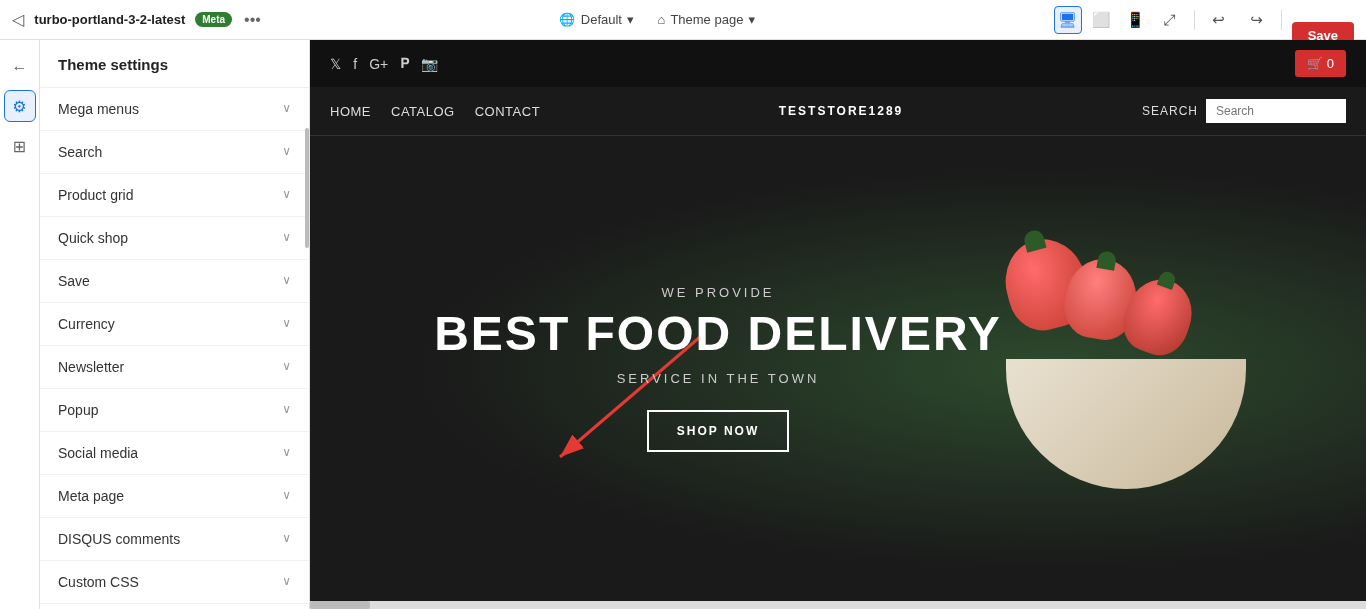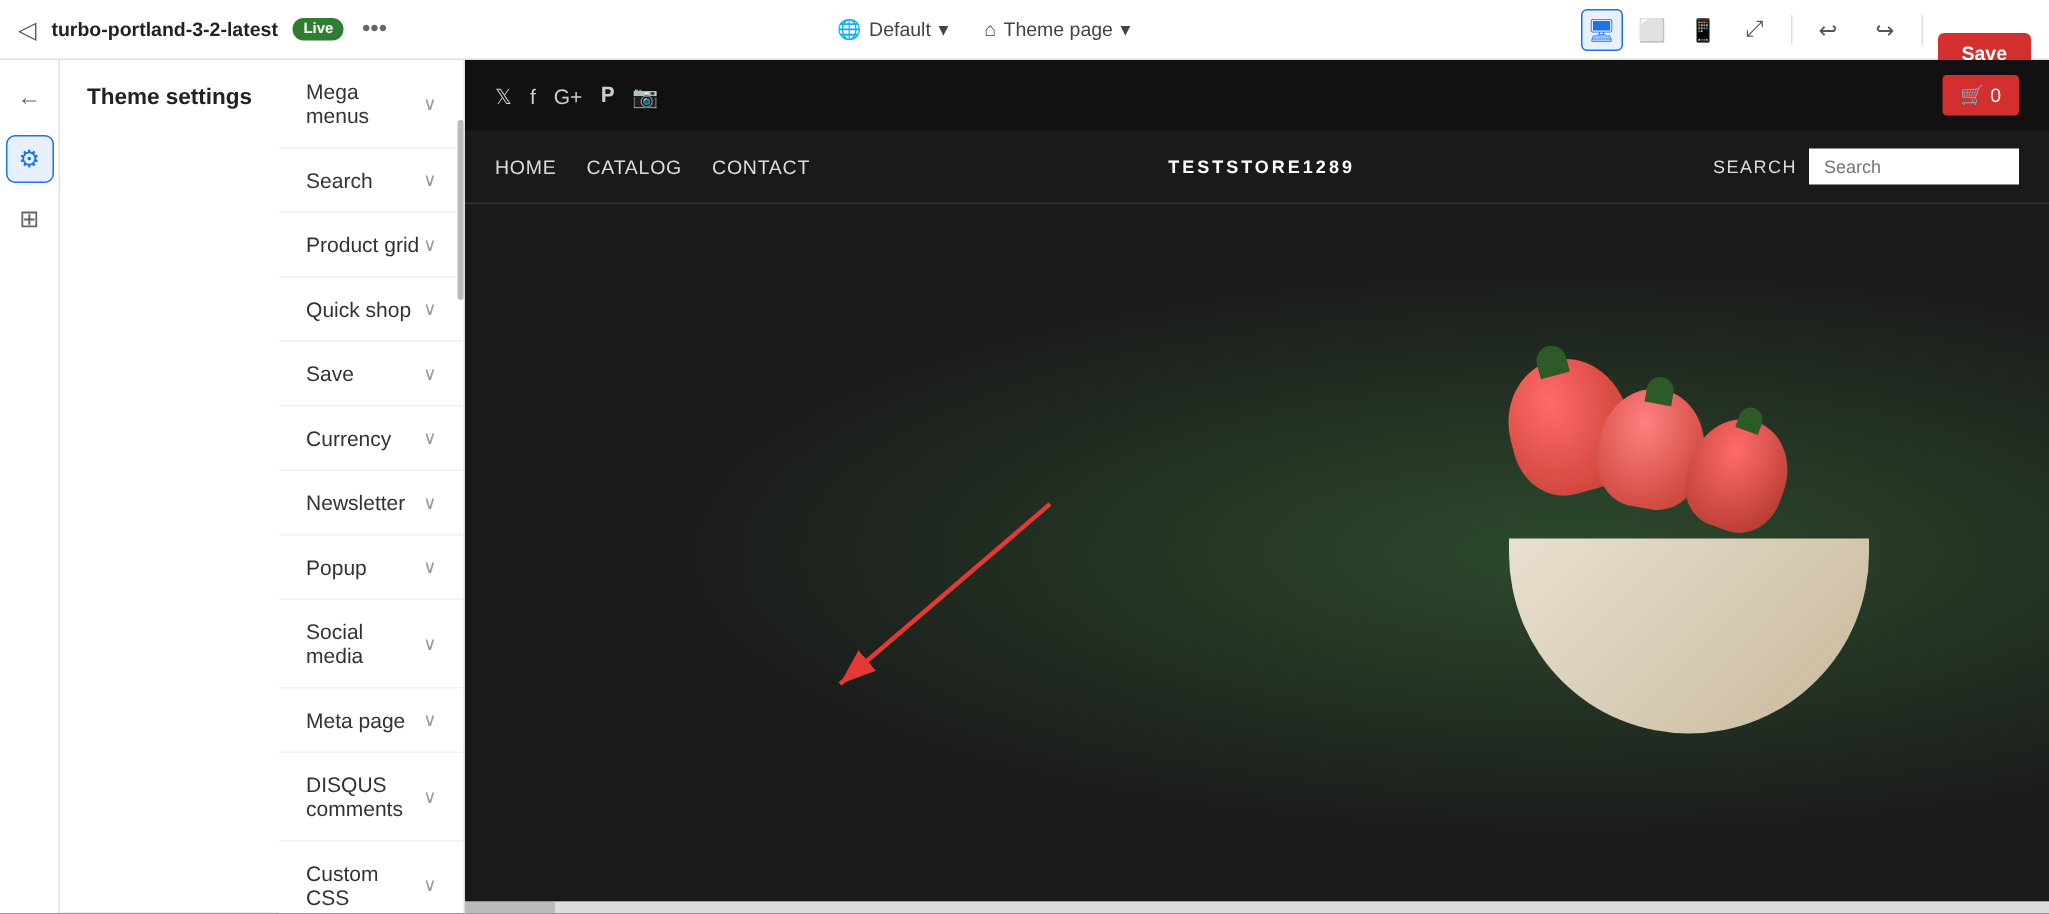--- a/index.html
+++ b/index.html
@@ -33,28 +33,28 @@
 
     
     .main-layout { display: flex; flex: 1; overflow: hidden; }
 
     
     .sidebar-outer { width: 40px; background: #fff; border-right: 1px solid #e0e0e0; display: flex; flex-direction: column; align-items: center; padding-top: 10px; gap: 8px; flex-shrink: 0; }
     .sidebar-outer-icon { width: 32px; height: 32px; display: flex; align-items: center; justify-content: center; border-radius: 6px; cursor: pointer; color: #666; font-size: 16px; }
     .sidebar-outer-icon.active { background: #e8f0fe; color: #1a73e8; border: 1.5px solid #1a73e8; }
 
     
-    .sidebar-inner { width: 270px; background: #fff; border-right: 1px solid #e0e0e0; display: flex; flex-direction: row; flex-shrink: 0; overflow: hidden; }
+    .sidebar-inner { width: 270px; background: #fff; border-right: 1px solid #e0e0e0; display: flex; flex-direction: column; flex-shrink: 0; overflow: hidden; }
     .sidebar-title { padding: 16px 18px 14px 18px; font-size: 15px; font-weight: 600; color: #222; border-bottom: 1px solid #eee; }
     .sidebar-scroll { flex: 1; overflow-y: auto; position: relative; }
     .sidebar-scroll::-webkit-scrollbar { width: 5px; }
     .sidebar-scroll::-webkit-scrollbar-thumb { background: #ccc; border-radius: 3px; }
     .scroll-thumb { position: absolute; right: 0; top: 40px; width: 4px; height: 120px; background: #bbb; border-radius: 2px; }
 
-    .sidebar-item { display: flex; align-items: center; justify-content: space-between; padding: 13px 18px; border-bottom: 1px solid #f0f0f0; cursor: pointer; }
+    .sidebar-item { display: flex; align-items: flex-start; justify-content: space-between; padding: 13px 18px; border-bottom: 1px solid #f0f0f0; cursor: pointer; }
     .sidebar-item-label { font-size: 14px; color: #333; }
     .sidebar-item-chevron { color: #999; font-size: 12px; }
 
     
     .canvas-area { flex: 1; background: #e8e8e8; display: flex; flex-direction: column; overflow: hidden; }
 
     
     .preview { flex: 1; overflow: hidden; position: relative; }
 
     
@@ -104,21 +104,21 @@
     .canvas-scrollbar { height: 8px; background: #ddd; }
     .canvas-scrollbar-thumb { height: 8px; width: 60px; background: #bbb; border-radius: 2px; margin-left: 0; }
   </style>
 </head>
 <body>
 
 <div class="topbar">
   <div class="topbar-left">
     <span class="topbar-back-icon">◁</span>
     <span class="topbar-store-name">turbo-portland-3-2-latest</span>
-    <span class="topbar-live-badge">Live</span>
+    <span class="topbar-live-badge">Meta</span>
     <span class="topbar-dots">•••</span>
   </div>
   <div class="topbar-center">
     <div class="topbar-default">
       <span>🌐</span>
       <span>Default</span>
       <span>▾</span>
     </div>
     <div class="topbar-homepage">
       <span>⌂</span>
@@ -236,20 +236,26 @@
         <div class="hero">
           <div class="hero-bg"></div>
 
           <div class="hero-food-visual">
             <div class="straw1"></div>
             <div class="straw2"></div>
             <div class="straw3"></div>
             <div class="bowl"></div>
           </div>
 
+          <div class="hero-content">
+            <p class="hero-subtitle">WE PROVIDE</p>
+            <h1 class="hero-title">BEST FOOD DELIVERY</h1>
+            <p class="hero-tagline">SERVICE IN THE TOWN</p>
+            <button class="shop-now-btn">SHOP NOW</button>
+          </div>
 
           <div class="arrow-annotation">
             <svg class="arrow-svg" viewBox="0 0 200 160">
               <defs>
                 <marker id="arrowhead" markerWidth="8" markerHeight="6" refX="8" refY="3" orient="auto">
                   <polygon points="0 0, 8 3, 0 6" fill="#e53935"></polygon>
                 </marker>
               </defs>
               <line x1="180" y1="20" x2="40" y2="140" stroke="#e53935" stroke-width="3" marker-end="url(#arrowhead)"></line>
             </svg>

